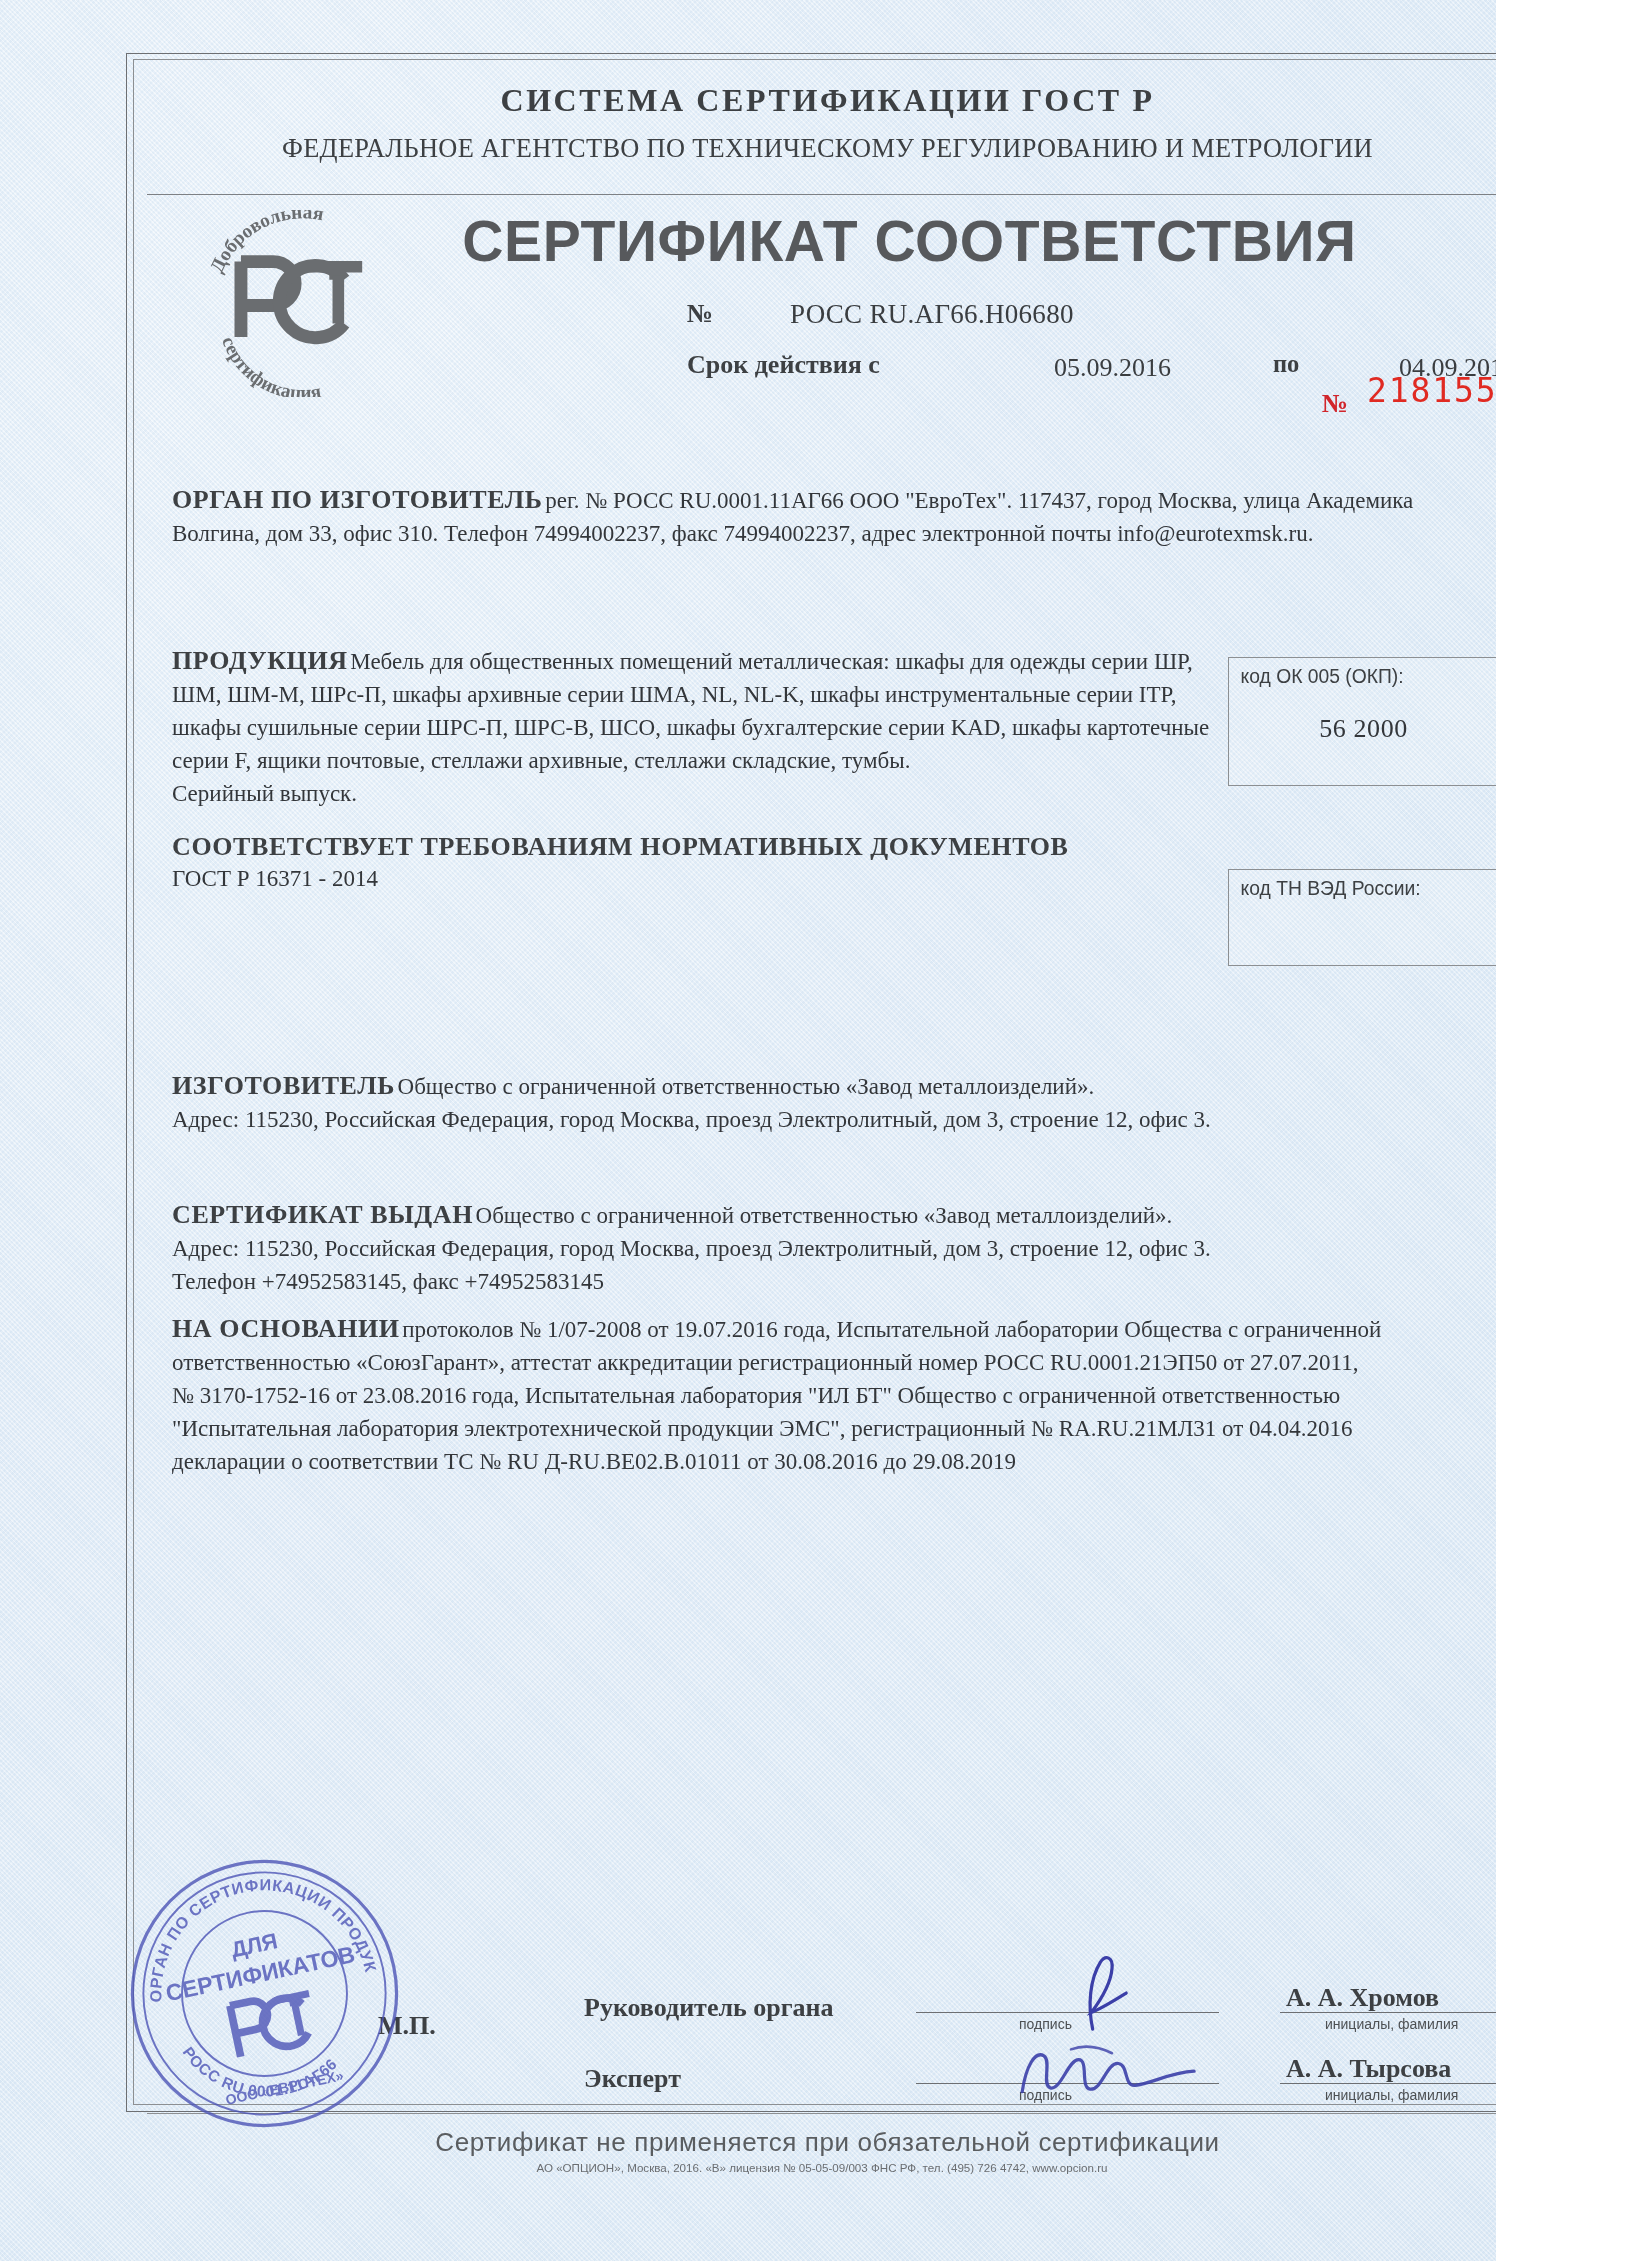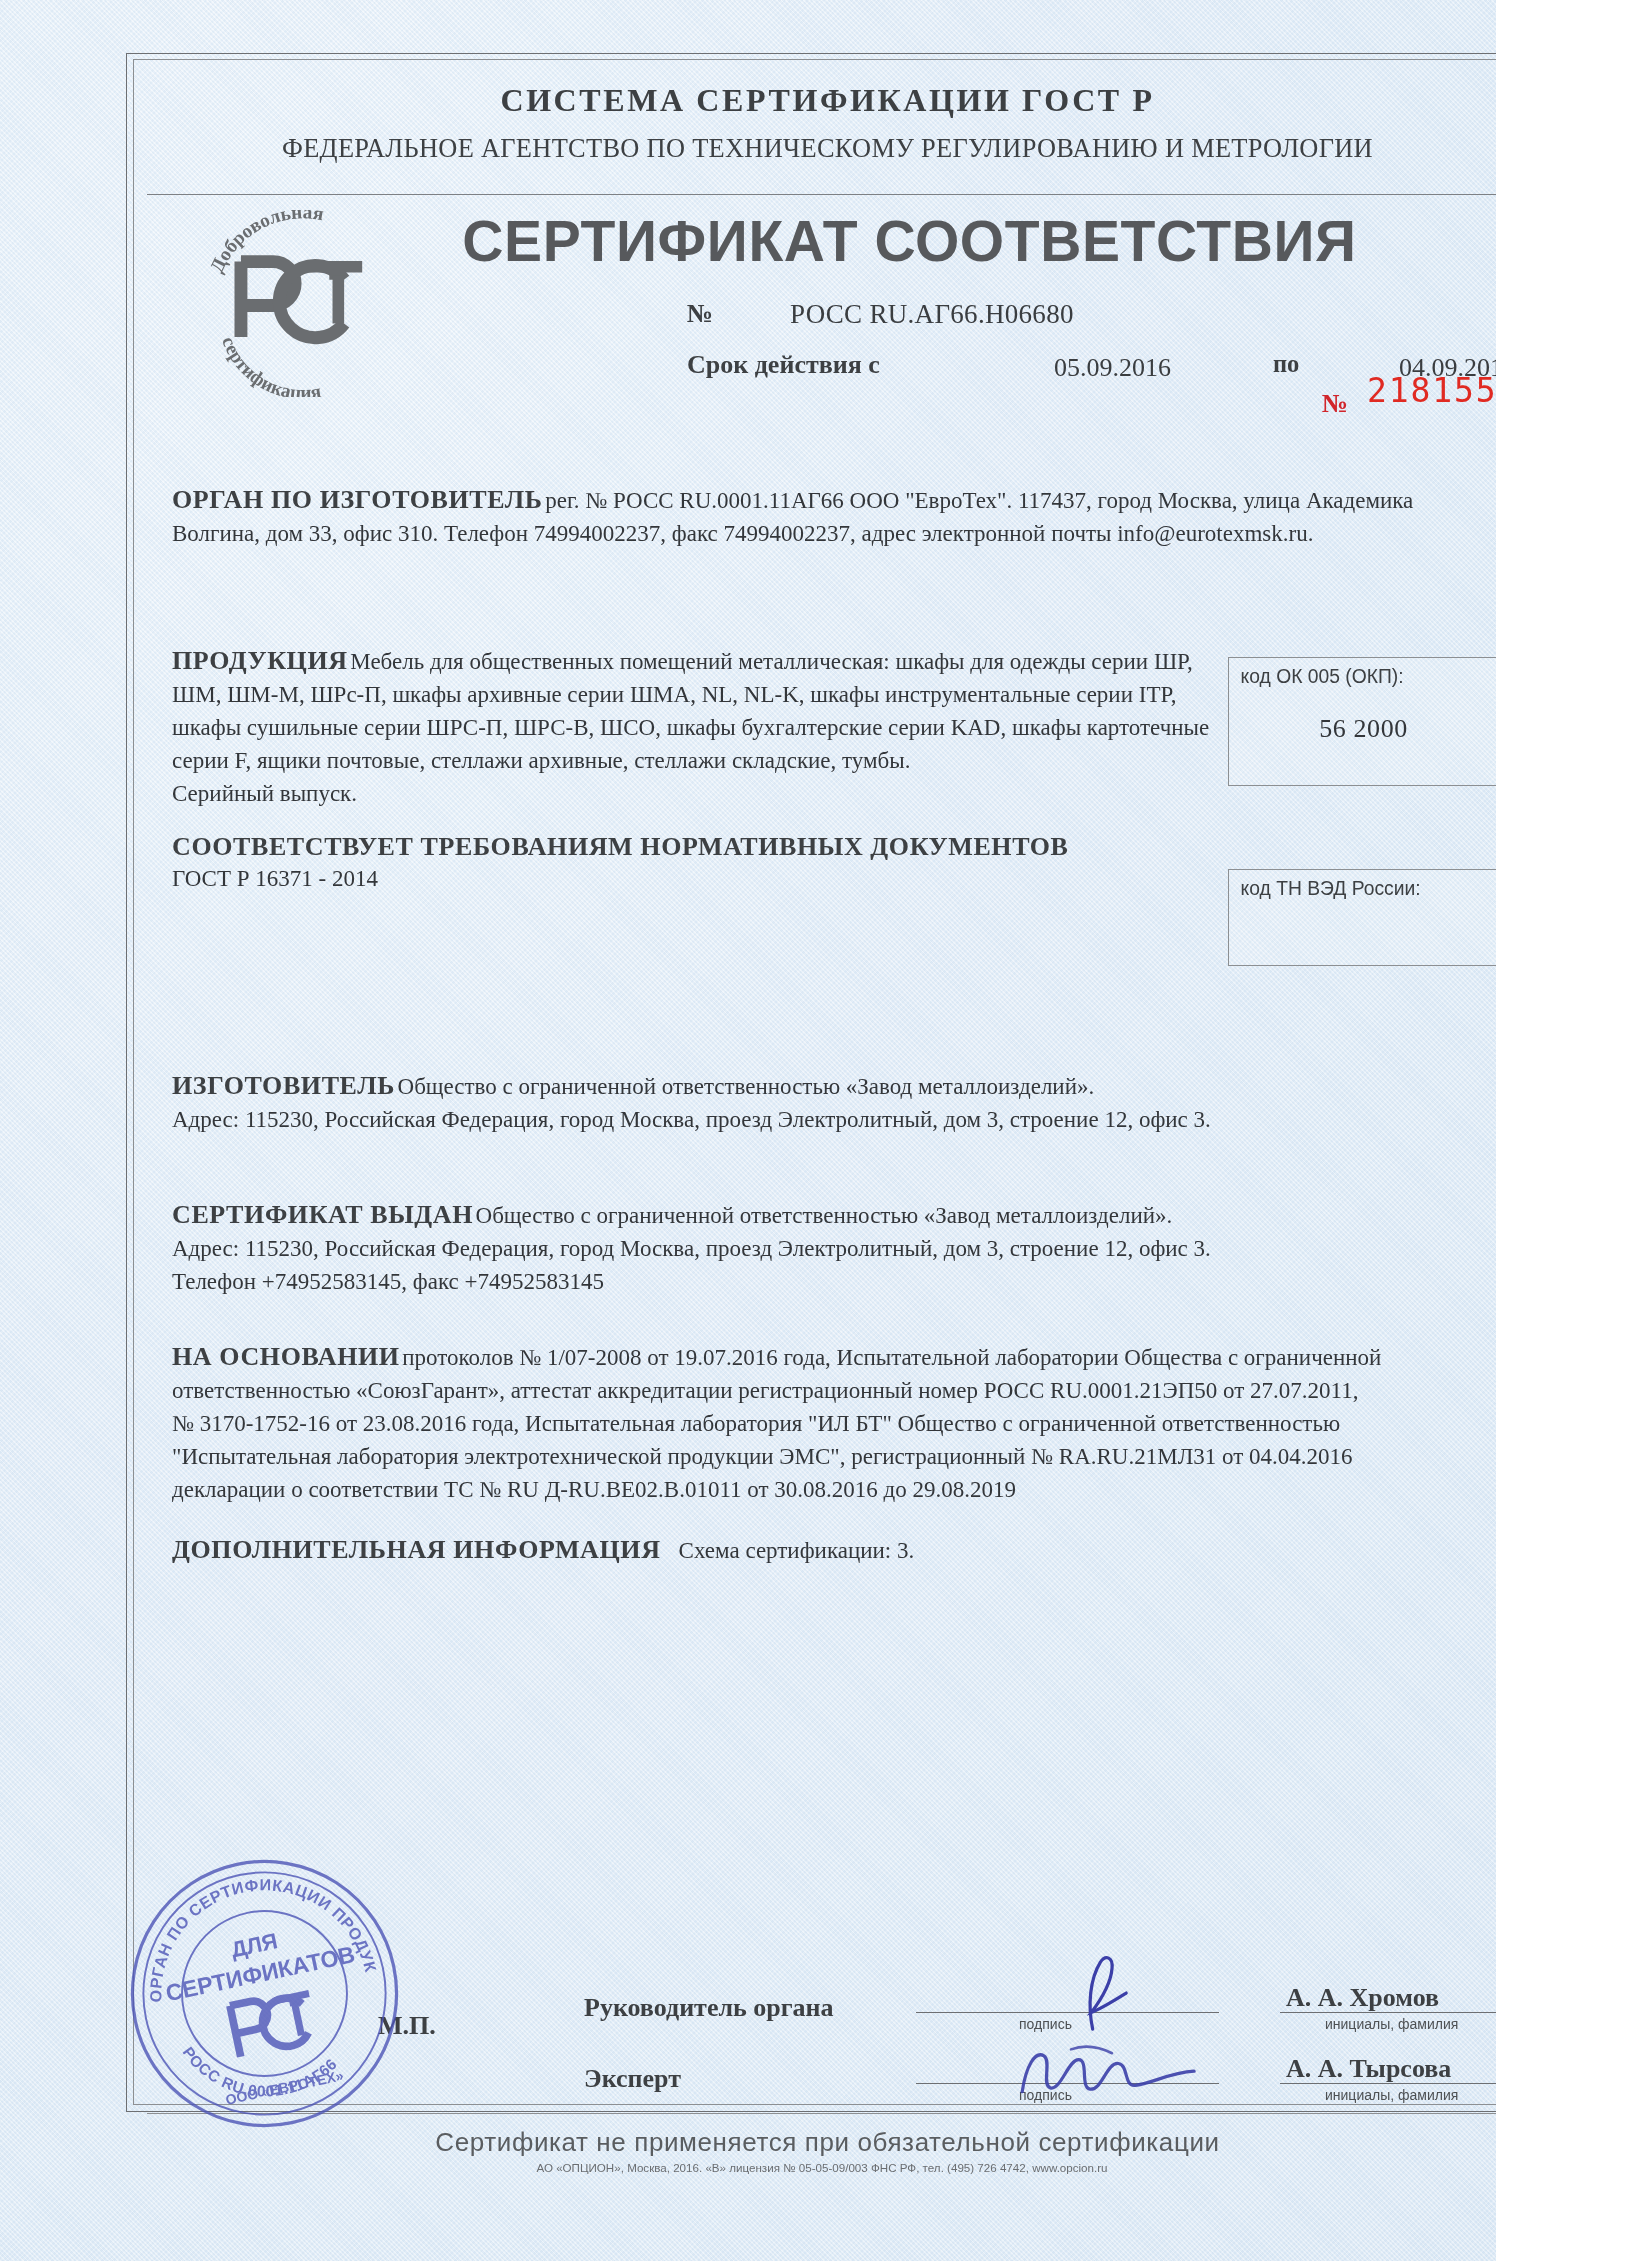--- a/index.html
+++ b/index.html
@@ -210,21 +210,21 @@
   }
   .s-vydan {
     position: absolute;
     left: 39px;
     top: 1140px;
     width: 1314px;
   }
   .s-osn {
     position: absolute;
     left: 39px;
-    top: 1282px;
+    top: 1254px;
     width: 1327px;
   }
   .s-dop {
     position: absolute;
     left: 39px;
     top: 1475px;
     width: 1314px;
   }
 
   
@@ -428,24 +428,20 @@
       <div class="body-text">Телефон +74952583145, факс +74952583145</div>
     </div>
 
     <div class="s-osn">
       <span class="sec-label">НА ОСНОВАНИИ</span>
       <span class="body-text txt">протоколов № 1/07-2008 от 19.07.2016 года, Испытательной лаборатории Общества с ограниченной ответственностью «СоюзГарант», аттестат аккредитации регистрационный номер РОСС RU.0001.21ЭП50 от 27.07.2011,</span>
       <div class="body-text">№ 3170-1752-16 от 23.08.2016 года, Испытательная лаборатория "ИЛ БТ" Общество с ограниченной ответственностью "Испытательная лаборатория электротехнической продукции ЭМС", регистрационный № RA.RU.21МЛ31 от 04.04.2016</div>
       <div class="body-text">декларации о соответствии ТС № RU Д-RU.ВЕ02.В.01011 от 30.08.2016 до 29.08.2019</div>
     </div>
 
-    <div class="s-dop">
-      <span class="sec-label">ДОПОЛНИТЕЛЬНАЯ ИНФОРМАЦИЯ</span>
-      <span class="body-text txt" style="margin-left:15.5px;">Схема сертификации: 3.</span>
-    </div>
 
     <div class="sig-row" id="sig1-label">Руководитель органа</div>
     <div class="sig-row" id="sig2-label">Эксперт</div>
 
     <div class="sig-line" id="sig1-line"></div>
     <div class="sig-line" id="sig2-line"></div>
     <div class="sig-line" id="sig1-name-line"></div>
     <div class="sig-line" id="sig2-name-line"></div>
 
     <div class="sig-sub" id="sig1-sub">подпись</div>

